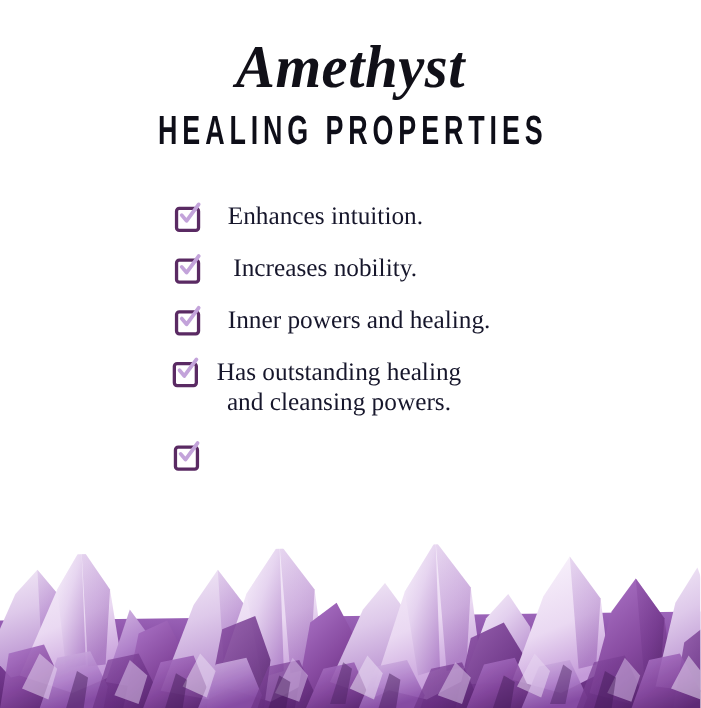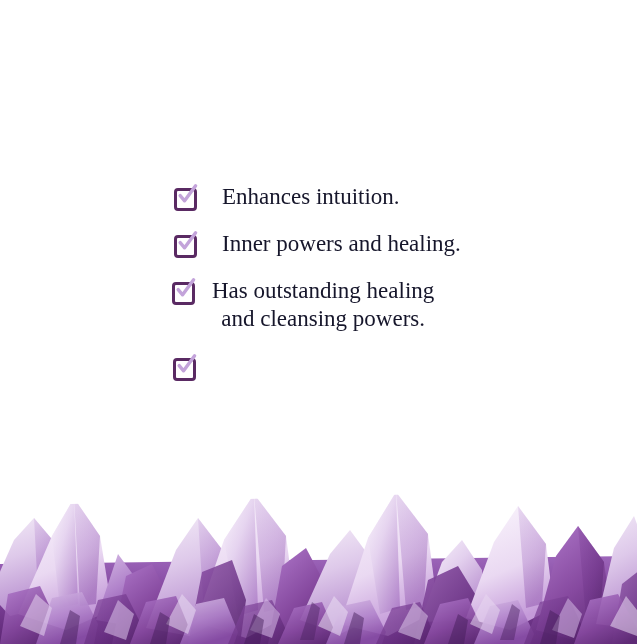--- a/index.html
+++ b/index.html
@@ -57,21 +57,21 @@
     left: 0;
     width: 637px;
     margin: 0;
     padding: 0;
     list-style: none;
   }
   .item {
     position: relative;
     display: block;
     margin: 0 0 20px 0;
-    padding: 0 0 0 16px;
+    padding: 0 0 0 1px;
   }
   .item:last-child { margin-bottom: 0; }
 
   .item-inner {
     display: flex;
     align-items: flex-start;
     justify-content: flex-start;
   }
 
   
@@ -143,37 +143,54 @@
     height: 200px;
     overflow: hidden;
   }
   .crystals svg { display: block; }
 </style>
 </head>
 <body>
 
 <div id="poster">
 
+  <div class="heading">
+    <div class="title">Amethyst</div>
+    <div class="subtitle">HEALING PROPERTIES</div>
+  </div>
 
   <ul class="checklist">
 
     <li class="item i0">
       <div class="item-inner">
         <span class="checkbox">
           <span class="box"></span>
           <span class="tick">
             <svg width="21" height="21" viewBox="0 0 21 21">
               <path d="M3.2 10.6 L7.6 15.8 L18.6 0.8" fill="none" stroke="#c3a3da" stroke-width="3.4" stroke-linecap="round" stroke-linejoin="round"></path>
             </svg>
           </span>
         </span>
         <span class="item-text">Enhances intuition.</span>
       </div>
     </li>
 
+    <li class="item i1">
+      <div class="item-inner">
+        <span class="checkbox">
+          <span class="box"></span>
+          <span class="tick">
+            <svg width="21" height="21" viewBox="0 0 21 21">
+              <path d="M3.2 10.6 L7.6 15.8 L18.6 0.8" fill="none" stroke="#c3a3da" stroke-width="3.4" stroke-linecap="round" stroke-linejoin="round"></path>
+            </svg>
+          </span>
+        </span>
+        <span class="item-text">Increases nobility.</span>
+      </div>
+    </li>
 
     <li class="item i2">
       <div class="item-inner">
         <span class="checkbox">
           <span class="box"></span>
           <span class="tick">
             <svg width="21" height="21" viewBox="0 0 21 21">
               <path d="M3.2 10.6 L7.6 15.8 L18.6 0.8" fill="none" stroke="#c3a3da" stroke-width="3.4" stroke-linecap="round" stroke-linejoin="round"></path>
             </svg>
           </span>

